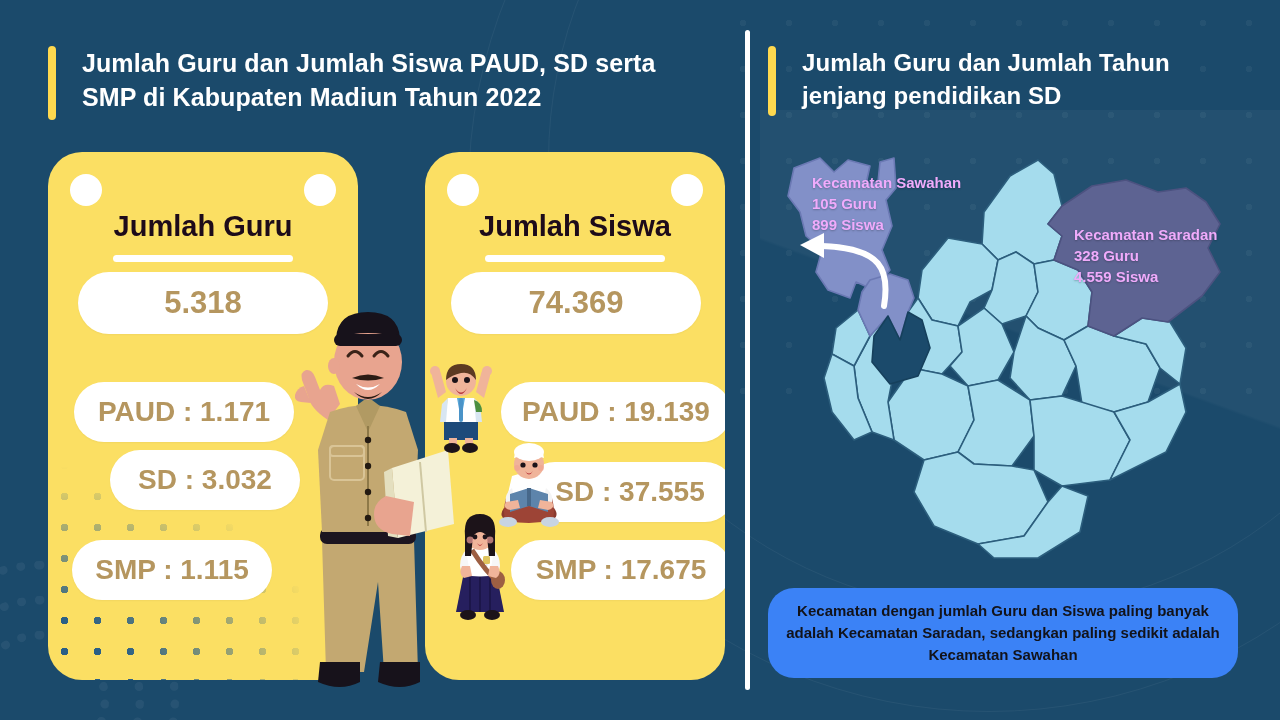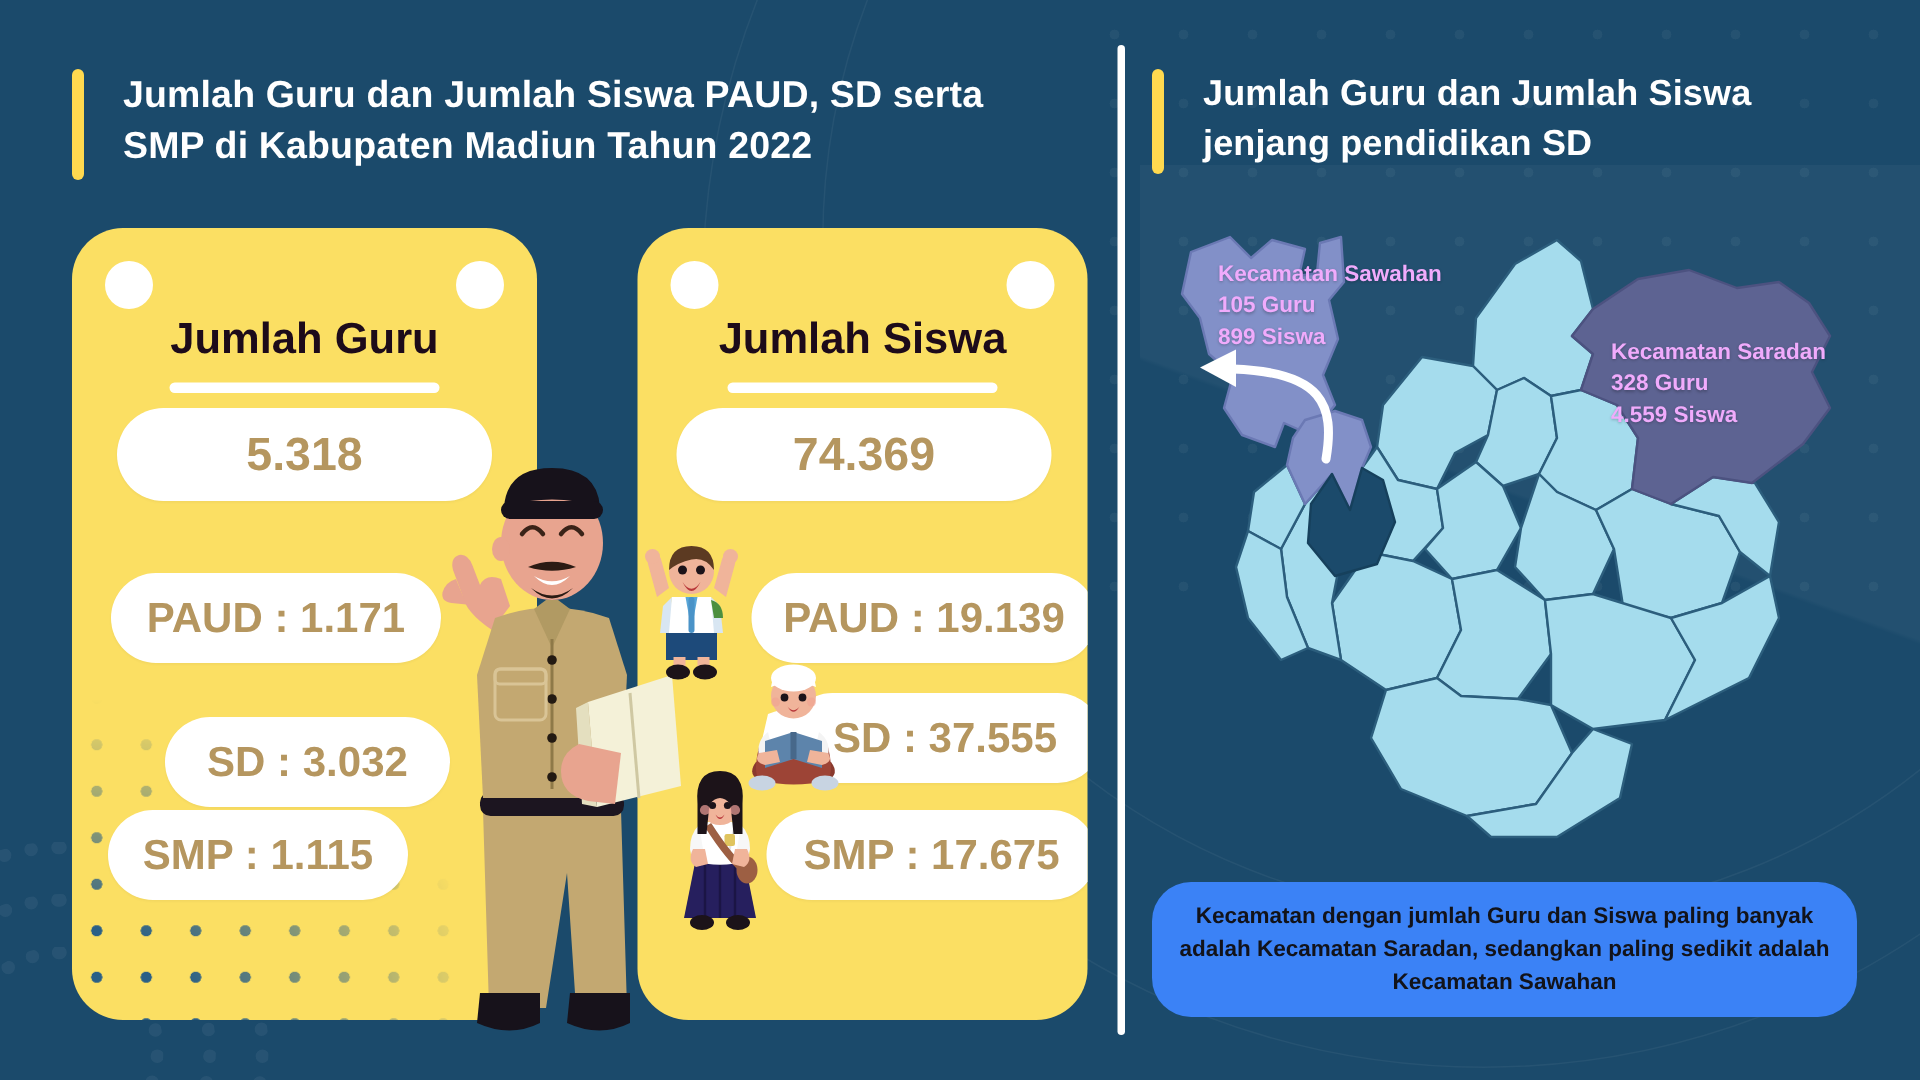--- a/index.html
+++ b/index.html
@@ -97,21 +97,21 @@
     display:flex;align-items:center;justify-content:center;
     color:#b5965f;font-weight:bold;
     box-shadow:0 1px 2px rgba(0,0,0,.04);
   }
   .pill.big{height:62px;font-size:31px;}
   .pill.small{height:60px;font-size:28px;}
 
   
   #guru-total{left:30px;top:120px;width:250px;}
   #guru-paud {left:26px;top:230px;width:220px;}
-  #guru-sd   {left:62px;top:326px;width:190px;}
+  #guru-sd   {left:62px;top:298px;width:190px;}
   #guru-smp  {left:24px;top:388px;width:200px;}
 
   
   #siswa-total{left:26px;top:120px;width:250px;}
   #siswa-paud {left:76px;top:230px;width:230px;}
   #siswa-sd   {left:100px;top:310px;width:210px;}
   #siswa-smp  {left:86px;top:388px;width:220px;}
 
   
   .illus{position:absolute;pointer-events:none;}
@@ -155,21 +155,21 @@
     <span style="width:260px;height:260px;"></span>
   </div>
 
   <div class="title" id="title-left">
     <div class="accent"></div>
     <h1>Jumlah Guru dan Jumlah Siswa PAUD, SD serta SMP di Kabupaten Madiun Tahun 2022</h1>
   </div>
 
   <div class="title" id="title-right">
     <div class="accent"></div>
-    <h1>Jumlah Guru dan Jumlah Siswa jenjang pendidikan SD</h1>
+    <h1>Jumlah Guru dan Jumlah Tahun jenjang pendidikan SD</h1>
   </div>
 
   <div class="divider"></div>
 
   <div class="card" id="card-guru">
     <div class="speckles"></div>
     <div class="dot-tl"></div>
     <div class="dot-tr"></div>
     <h2>Jumlah Guru</h2>
     <div class="underbar"></div>

